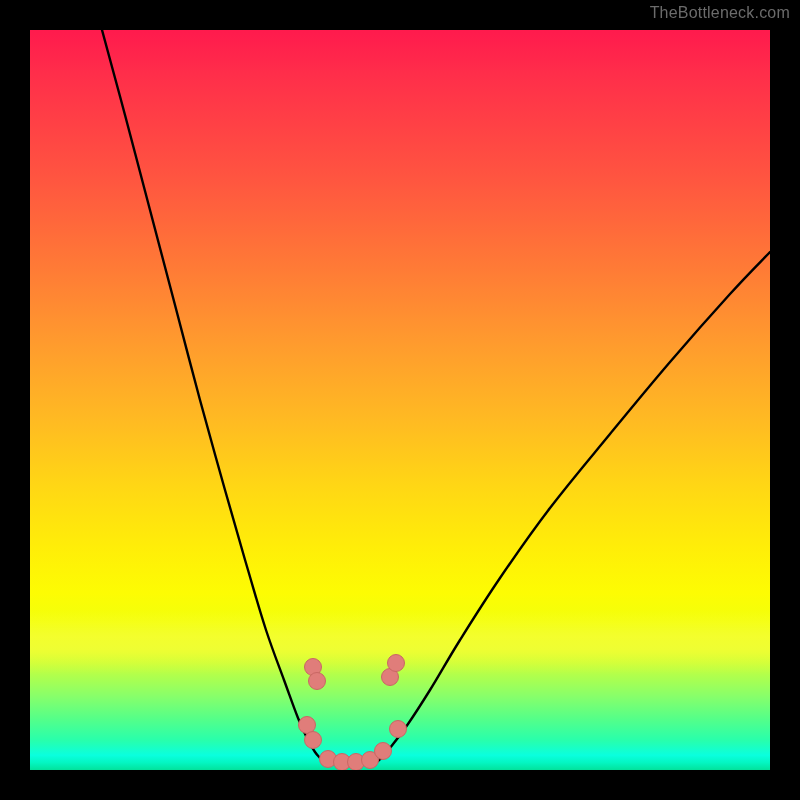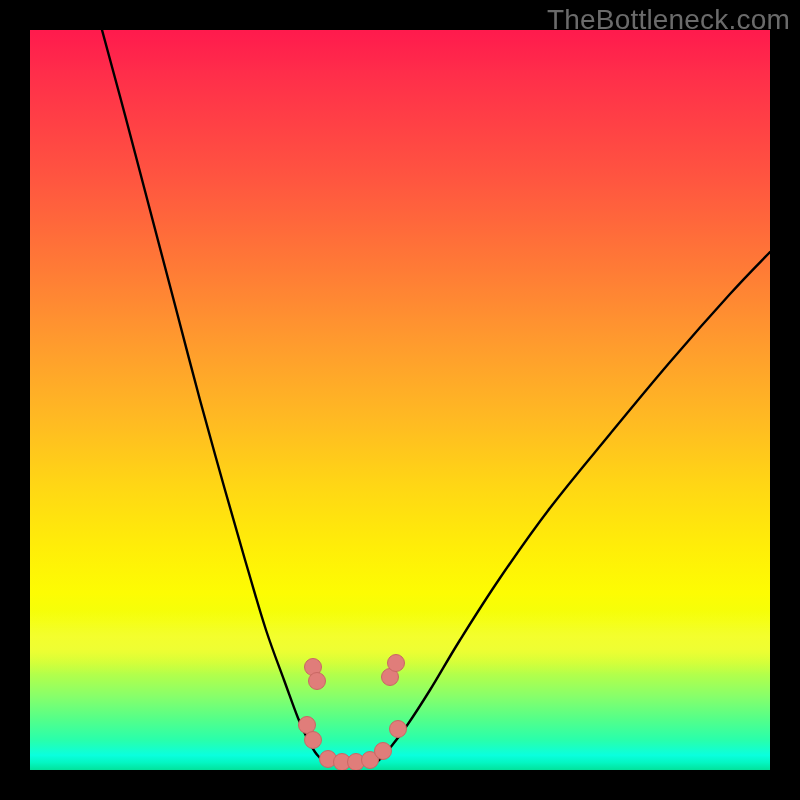--- a/index.html
+++ b/index.html
@@ -73,21 +73,21 @@
     top: 0;
     width: 100%;
     height: 100%;
     overflow: visible;
   }
   .watermark {
     position: absolute;
     top: 4px;
     right: 10px;
     color: #6b6b6b;
-    font-size: 28px;
+    font-size: 16px;
     letter-spacing: 0.2px;
     font-weight: 500;
   }
 </style>
 </head>
 <body>
 
 <div class="frame">
   <div class="watermark">TheBottleneck.com</div>
   <div class="plot">

